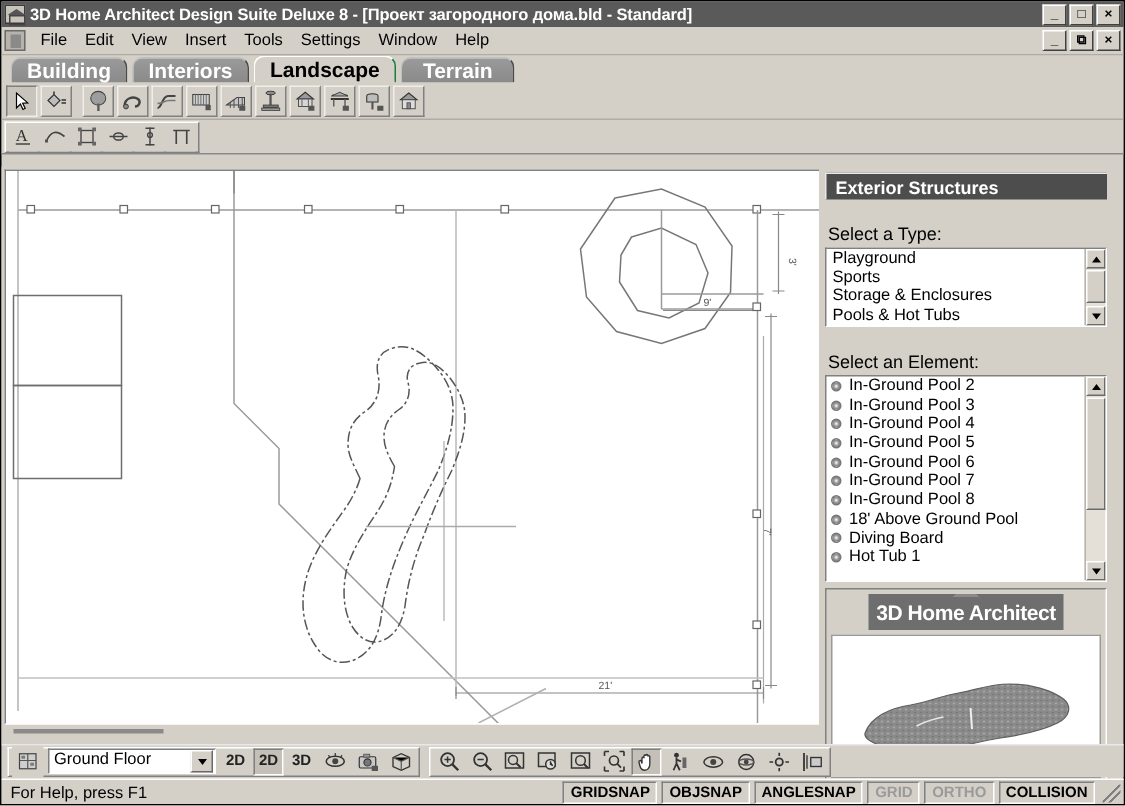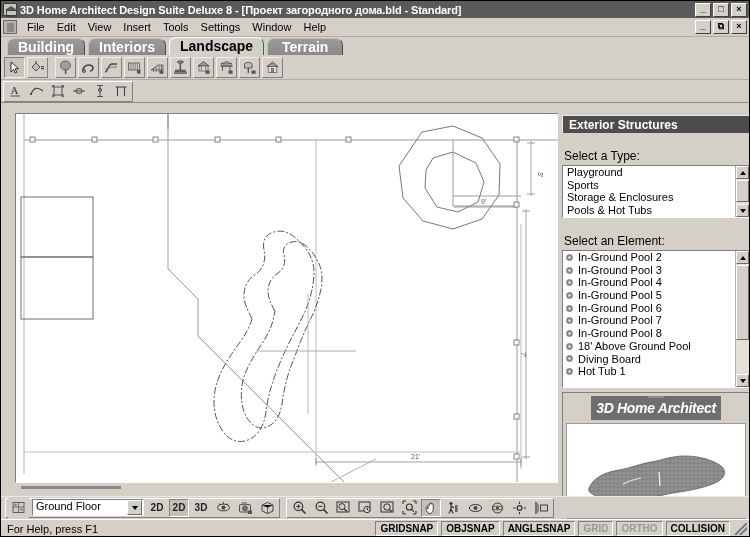--- a/index.html
+++ b/index.html
@@ -174,21 +174,21 @@
     border-left: 1px solid #fff;
     border-right: 1px solid #808080;
     border-bottom: 1px solid #808080;
     padding: 0 1px;
     height: 21px;
   }
 
   
   .main {
     position: absolute;
-    left: 12px; top: 110px;
+    left: 0; top: 110px;
     width: 659px; height: 385px;
     background: #d4d0c8;
     display: flex;
   }
   .canvas-wrap {
     position: relative;
     width: 552px;
     height: 385px;
     background: #d4d0c8;
     padding: 2px 0 0 2px;
@@ -309,21 +309,20 @@
 
   .preview-box {
     margin-top: 4px;
     background: #d4d0c8;
     border-top: 1px solid #808080;
     border-left: 1px solid #808080;
     border-right: 1px solid #fff;
     border-bottom: 1px solid #fff;
     padding: 3px;
     height: 133px;
-    font-style: italic;
   }
   .brand {
     height: 24px;
     margin: 0 auto 3px auto;
     width: 130px;
     background: #6e6e6e;
     color: #fff;
     font-weight: bold;
     font-size: 14px;
     line-height: 24px;

